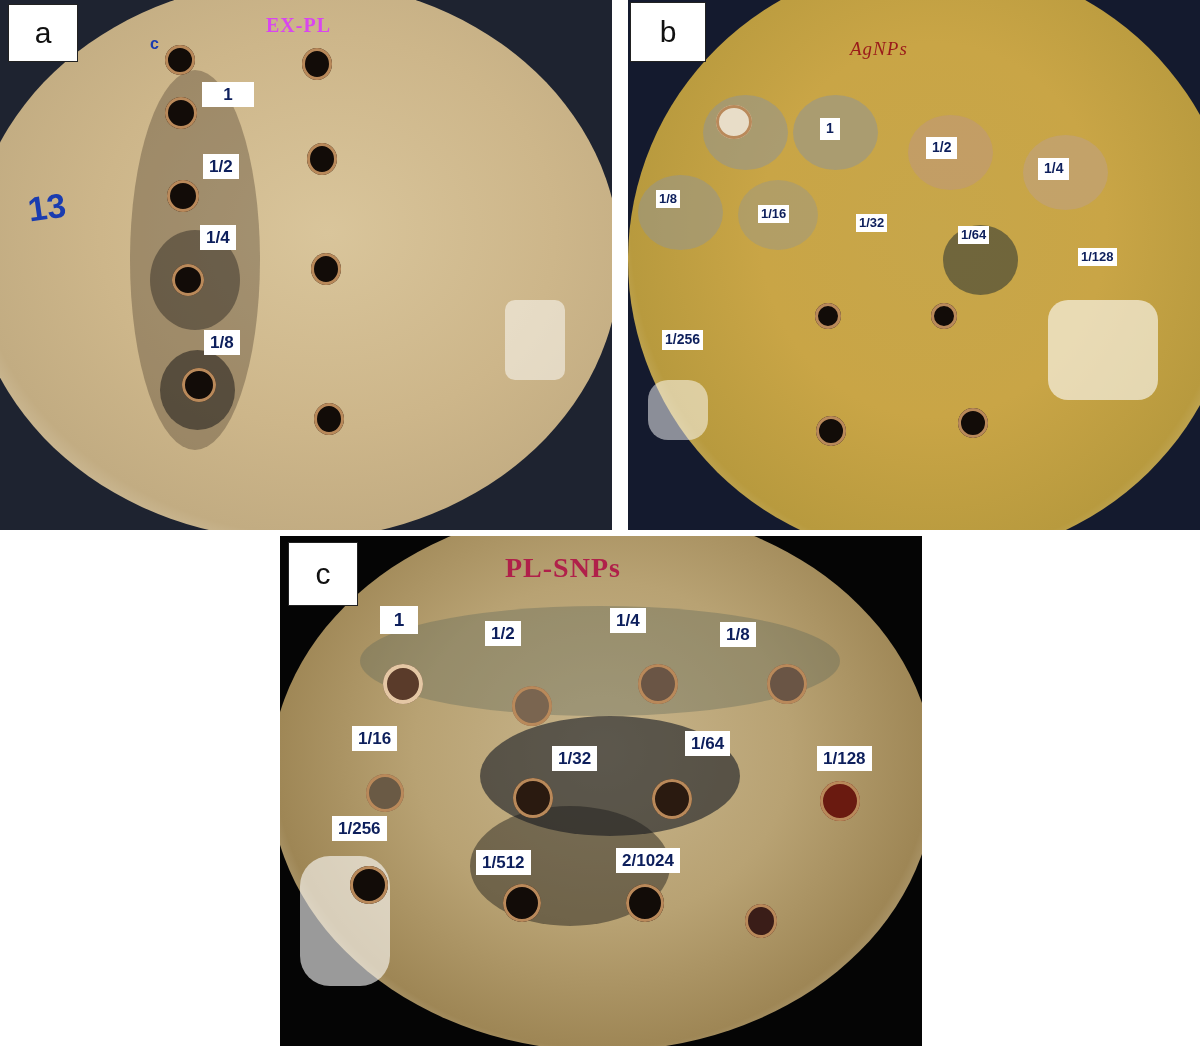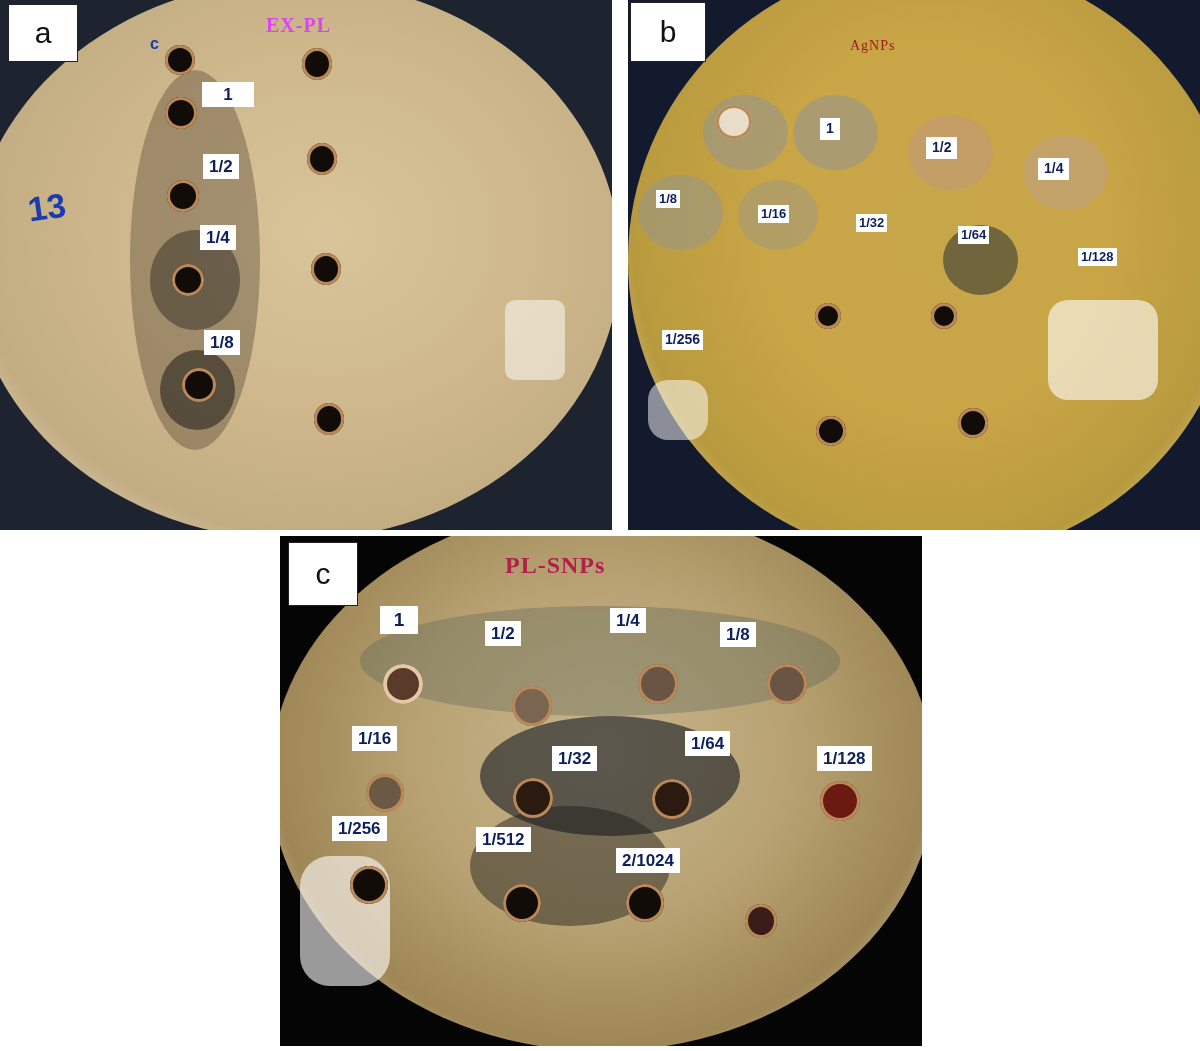--- a/index.html
+++ b/index.html
@@ -79,21 +79,21 @@
   <div class="glare" style="left:420px;top:300px;width:110px;height:100px;opacity:0.7;border-radius:20px;"></div>
   <div class="glare" style="left:20px;top:380px;width:60px;height:60px;opacity:0.6;border-radius:20px;"></div>
 
   <div class="well" style="left:88px;top:105px;width:36px;height:34px;background:#e8ddc8;"></div>
   <div class="well" style="left:187px;top:303px;width:26px;height:26px;"></div>
   <div class="well" style="left:303px;top:303px;width:26px;height:26px;"></div>
   <div class="well" style="left:188px;top:416px;width:30px;height:30px;"></div>
   <div class="well" style="left:330px;top:408px;width:30px;height:30px;"></div>
 
   <div class="panel-letter" style="left:2px;top:2px;width:74px;height:58px;">b</div>
-  <div class="panel-title" style="left:222px;top:38px;color:#9a1a1a;font-size:14px;font-weight:normal;">AgNPs</div>
+  <div class="panel-title" style="left:222px;top:38px;color:#9a1a1a;font-size:19px;font-weight:normal;font-style:italic;">AgNPs</div>
 
   <div class="conc-label" style="left:192px;top:118px;font-size:14px;">1</div>
   <div class="conc-label" style="left:298px;top:137px;font-size:14px;">1/2</div>
   <div class="conc-label" style="left:410px;top:158px;font-size:14px;">1/4</div>
   <div class="conc-label" style="left:28px;top:190px;font-size:13px;padding:1px 3px;">1/8</div>
   <div class="conc-label" style="left:130px;top:205px;font-size:13px;padding:1px 3px;">1/16</div>
   <div class="conc-label" style="left:228px;top:214px;font-size:13px;padding:1px 3px;">1/32</div>
   <div class="conc-label" style="left:330px;top:226px;font-size:13px;padding:1px 3px;">1/64</div>
   <div class="conc-label" style="left:450px;top:248px;font-size:13px;padding:1px 3px;">1/128</div>
   <div class="conc-label" style="left:34px;top:330px;font-size:14px;padding:1px 3px;">1/256</div>
@@ -114,26 +114,26 @@
   <div class="well" style="left:86px;top:238px;width:38px;height:38px;background:#6a5a45;"></div>
   <div class="well" style="left:233px;top:242px;width:40px;height:40px;background:#2a1a10;"></div>
   <div class="well" style="left:372px;top:243px;width:40px;height:40px;background:#2a1a10;"></div>
   <div class="well" style="left:540px;top:245px;width:40px;height:40px;background:#6a1a10;"></div>
   <div class="well" style="left:70px;top:330px;width:38px;height:38px;"></div>
   <div class="well" style="left:223px;top:348px;width:38px;height:38px;"></div>
   <div class="well" style="left:346px;top:348px;width:38px;height:38px;"></div>
   <div class="well" style="left:465px;top:368px;width:32px;height:34px;background:#3a1d18;"></div>
 
   <div class="panel-letter" style="left:8px;top:6px;width:68px;height:62px;">c</div>
-  <div class="panel-title" style="left:225px;top:16px;color:#b0204a;font-size:24px;">PL-SNPs</div>
+  <div class="panel-title" style="left:225px;top:16px;color:#b0204a;font-size:28px;">PL-SNPs</div>
 
   <div class="conc-label" style="left:100px;top:70px;width:26px;text-align:center;font-size:19px;">1</div>
   <div class="conc-label" style="left:205px;top:85px;">1/2</div>
   <div class="conc-label" style="left:330px;top:72px;">1/4</div>
   <div class="conc-label" style="left:440px;top:86px;">1/8</div>
   <div class="conc-label" style="left:72px;top:190px;">1/16</div>
   <div class="conc-label" style="left:272px;top:210px;">1/32</div>
   <div class="conc-label" style="left:405px;top:195px;">1/64</div>
   <div class="conc-label" style="left:537px;top:210px;">1/128</div>
   <div class="conc-label" style="left:52px;top:280px;">1/256</div>
-  <div class="conc-label" style="left:196px;top:291px;">1/512</div>
+  <div class="conc-label" style="left:196px;top:314px;">1/512</div>
   <div class="conc-label" style="left:336px;top:312px;">2/1024</div>
 </div>
 
 </body></html>

